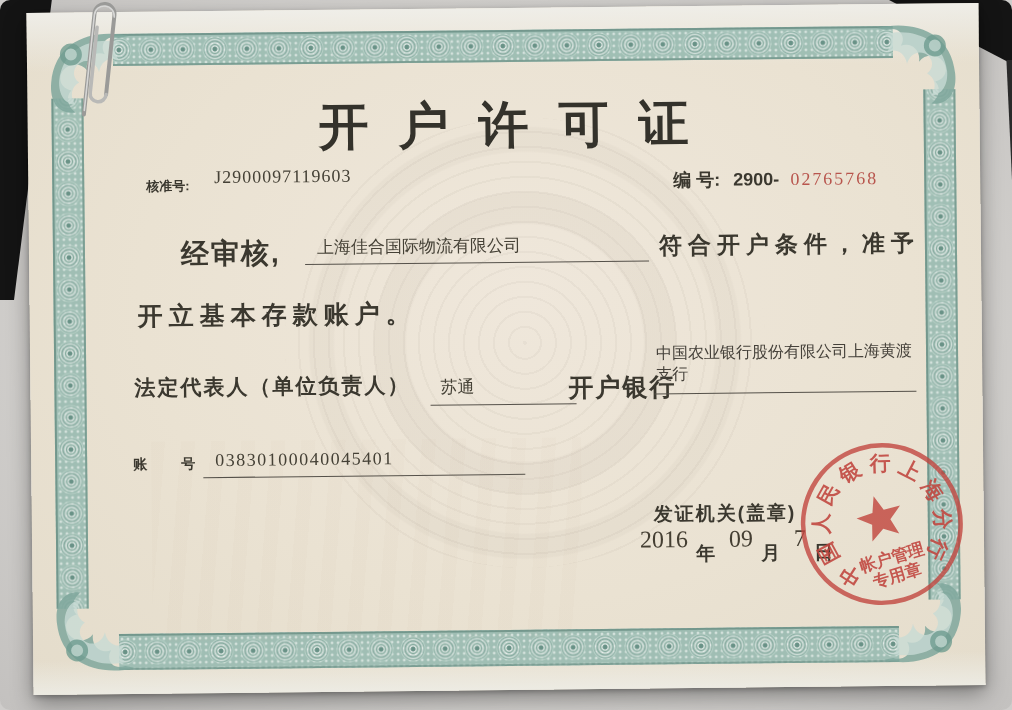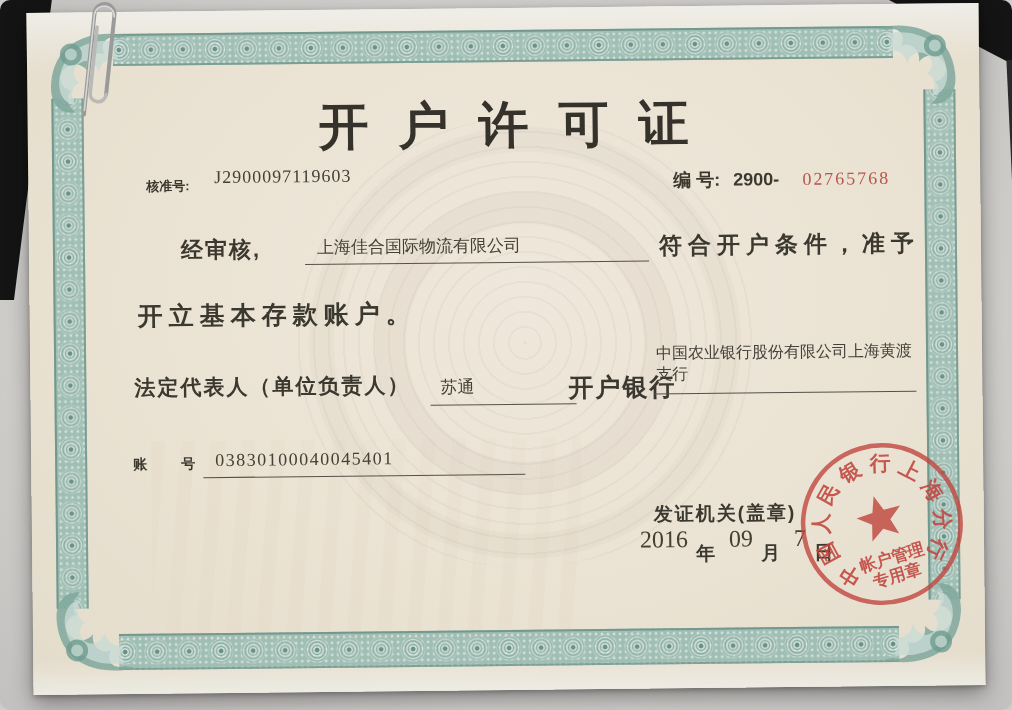--- a/index.html
+++ b/index.html
@@ -54,21 +54,21 @@
     font-family:"Liberation Serif","DejaVu Serif",serif;font-weight:bold;font-size:50px;
     letter-spacing:30px;padding-left:30px;color:#34322b;}
   .label{font-weight:bold;color:#3b382f;}
   .serifv{font-family:"Liberation Serif","DejaVu Serif",serif;color:#454136;}
 
   .t-approval-label{position:absolute;left:118px;top:166px;font-size:13px;}
   .t-approval-value{position:absolute;left:186px;top:156px;font-size:18px;letter-spacing:1px;}
   .t-serial{position:absolute;left:645px;top:162px;font-size:18px;}
   .t-serial .red{letter-spacing:2px;font-family:"Liberation Serif","DejaVu Serif",serif;}
 
-  .t-review-prefix{position:absolute;left:152px;top:224px;font-size:22px;letter-spacing:2px;}
+  .t-review-prefix{position:absolute;left:152px;top:224px;font-size:28px;letter-spacing:2px;}
   .u-company{position:absolute;left:276px;top:218px;width:344px;height:36px;border-bottom:1.5px solid #55514a;}
   .u-company .val{position:absolute;left:12px;bottom:5px;font-size:17px;white-space:nowrap;}
   .t-review-suffix{position:absolute;left:630px;top:224px;font-size:23px;letter-spacing:6px;white-space:nowrap;}
   .t-line2{position:absolute;left:108px;top:288px;font-size:25px;letter-spacing:6px;}
 
   .t-legalrep-label{position:absolute;left:104px;top:362px;font-size:21px;letter-spacing:2px;}
   .u-legalrep{position:absolute;left:400px;top:364px;width:146px;height:32px;border-bottom:1.5px solid #55514a;}
   .u-legalrep .val{position:absolute;left:10px;bottom:6px;font-size:17px;}
   .t-bank-label{position:absolute;left:538px;top:364px;font-size:25px;letter-spacing:2px;}
   .u-bank{position:absolute;left:624px;top:334px;width:262px;height:53px;border-bottom:1.5px solid #55514a;}
@@ -145,21 +145,21 @@
     <div class="watermark"></div>
     <div class="watermark2"></div>
 
     <div class="t-title">开户许可证</div>
 
     <div class="t-approval-label label">核准号:</div>
     <div class="t-approval-value serifv">J2900097119603</div>
     <div class="t-serial">
       <span class="label">编 号:</span>
       <span class="label" style="margin-left:8px;">2900-</span>
-      <span class="red" style="color:#b8554d;margin-left:18px;">02765768</span>
+      <span class="red" style="color:#b8554d;margin-left:6px;">02765768</span>
     </div>
 
     <div class="t-review-prefix label">经审核,</div>
     <div class="u-company">
       <span class="val serifv">上海佳合国际物流有限公司</span>
     </div>
     <div class="t-review-suffix label">符合开户条件，准予</div>
     <div class="t-line2 label">开立基本存款账户。</div>
 
     <div class="t-legalrep-label label">法定代表人（单位负责人）</div>

